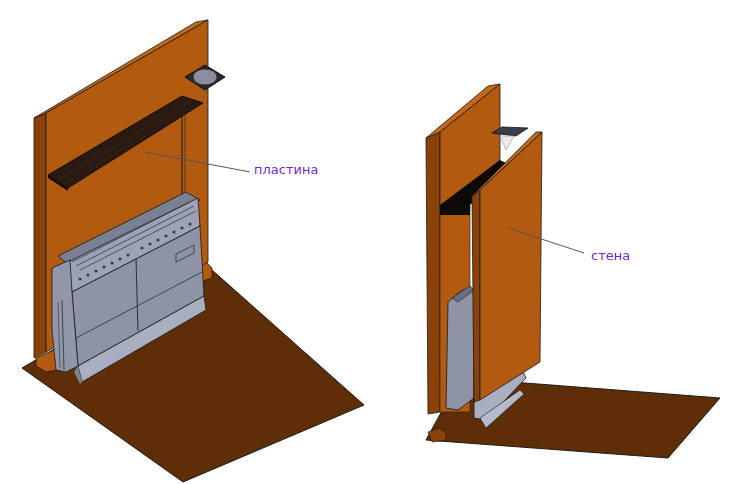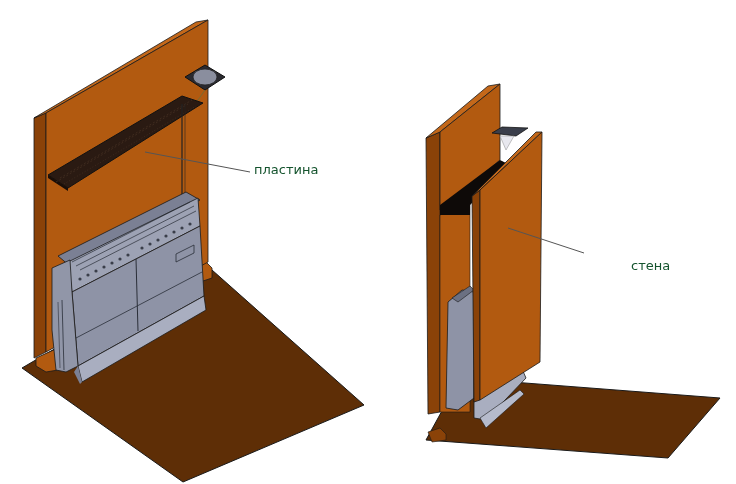--- a/index.html
+++ b/index.html
@@ -3,25 +3,25 @@
   <meta charset="utf-8">
   <style>
     html, body { margin: 0; padding: 0; background: #ffffff; }
     body { width: 736px; height: 484px; position: relative; overflow: hidden; }
     #stage { position: absolute; left: 0; top: 0; width: 736px; height: 484px; }
     .label {
       position: absolute;
       font-family: "DejaVu Sans", sans-serif;
       font-size: 13px;
       line-height: 18px;
-      color: #14532d;
+      color: #6d28d9;
       white-space: nowrap;
     }
     #label-plate { left: 254px; top: 161px; }
-    #label-wall { left: 591px; top: 257px; margin-left: 40px; }
+    #label-wall { left: 591px; top: 247px; }
   </style>
 </head>
 <body>
 
 <div id="stage">
   <svg width="736" height="484" viewBox="0 0 736 484" xmlns="http://www.w3.org/2000/svg">
 
     <g>
 
       <polygon points="22,368 203,262 364,405 183,482" fill="#5E2E06" stroke="#1A1A1A" stroke-width="1"></polygon>

